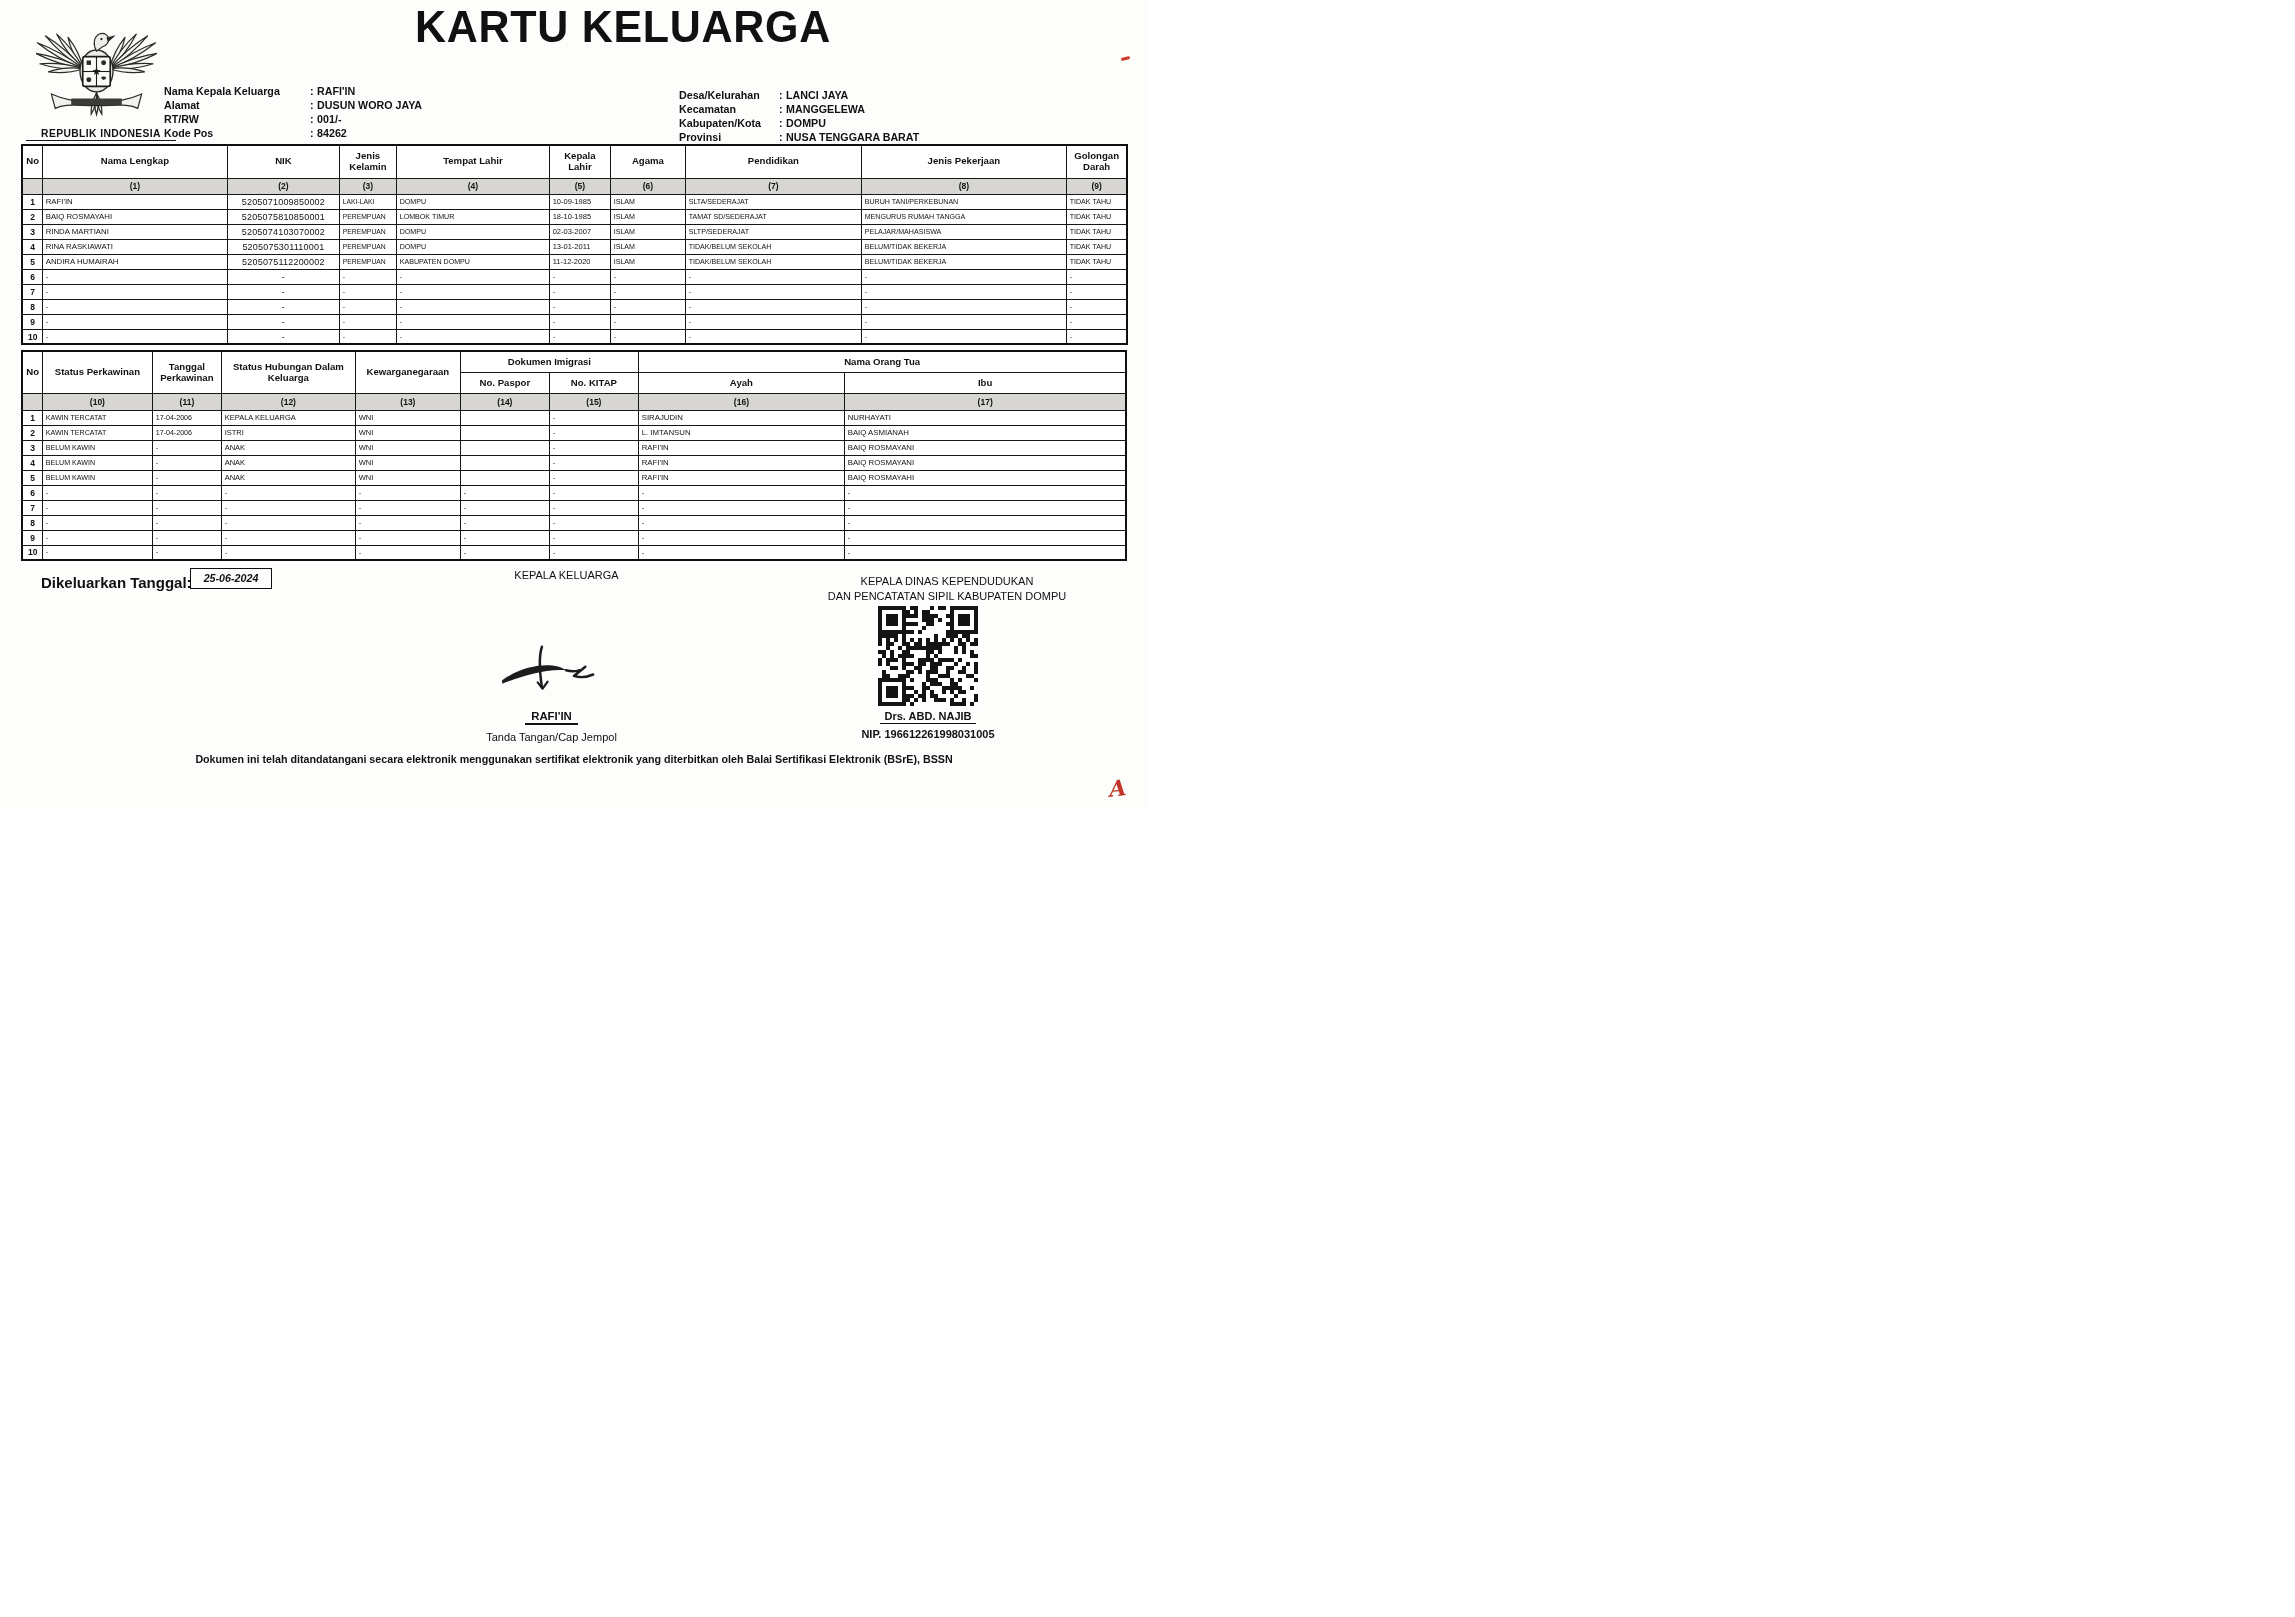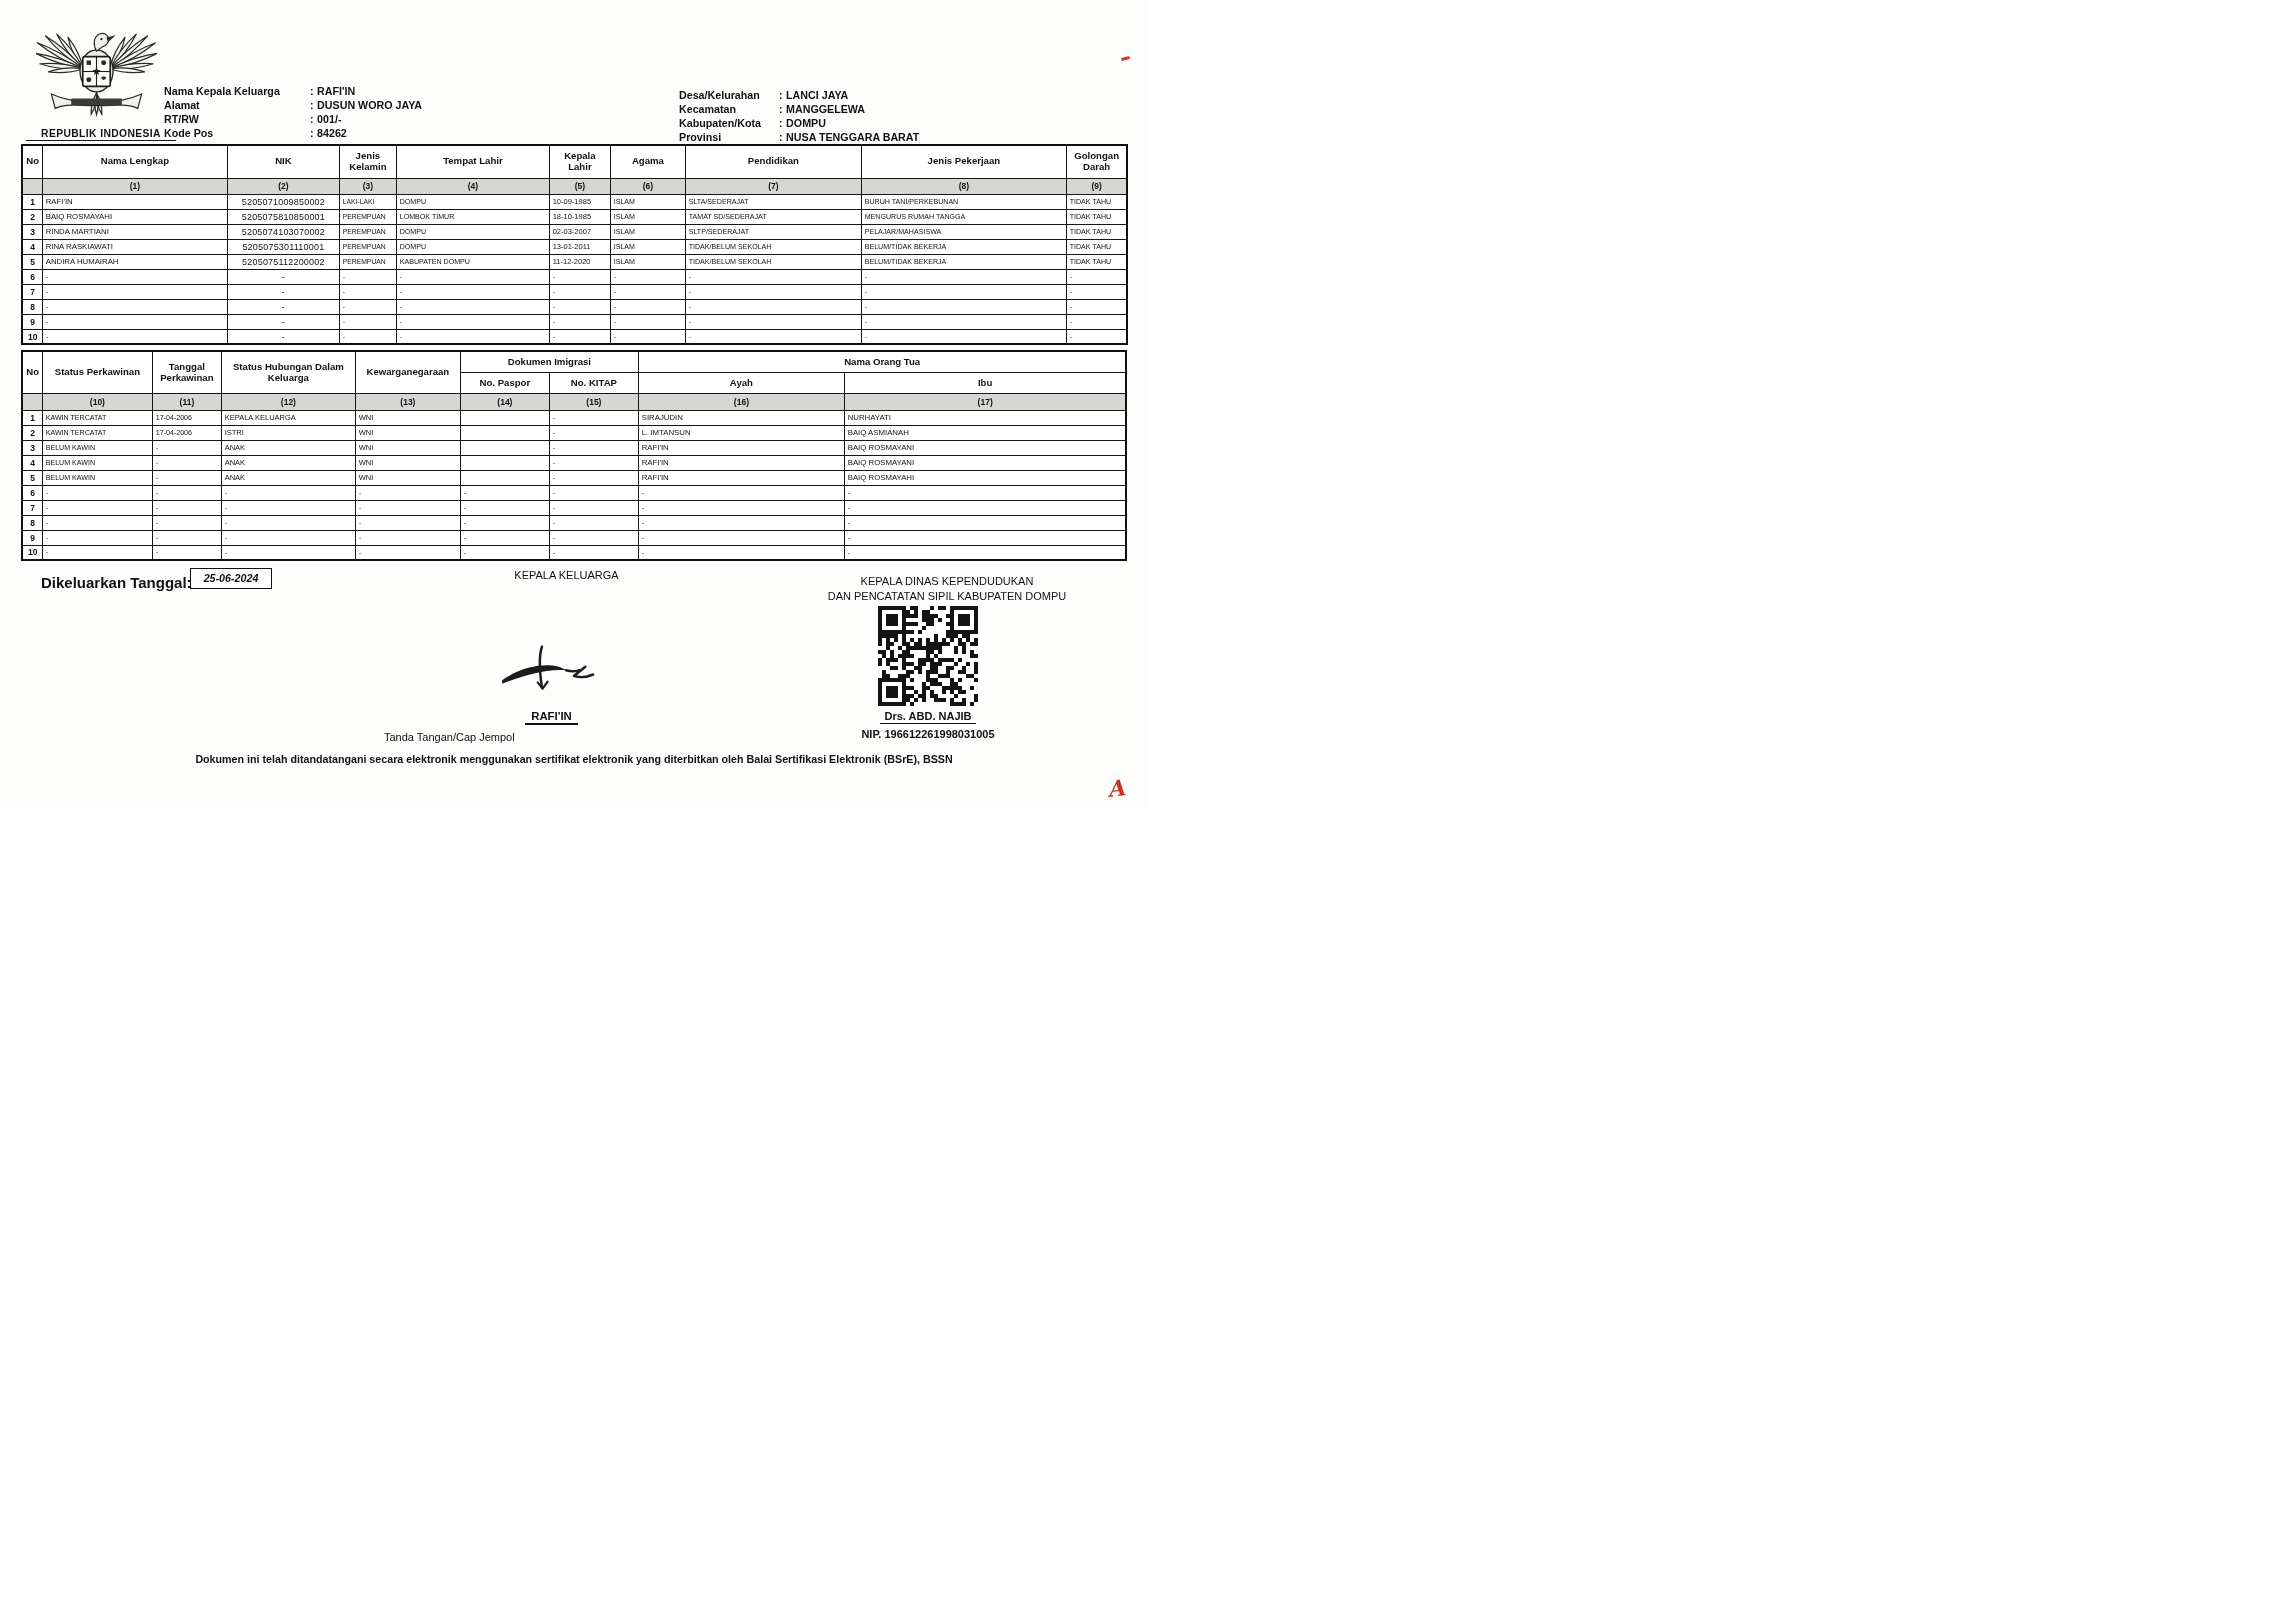--- a/index.html
+++ b/index.html
@@ -50,21 +50,21 @@
 
   
   .issued-label{position:absolute;left:41px;top:574px;font-size:15px;font-weight:bold;}
   .issued-box{position:absolute;left:190px;top:568px;width:80px;height:18.5px;border:1.8px solid #101010;
         text-align:center;line-height:18.5px;font-size:10.7px;font-weight:bold;font-style:italic;}
   .kk-title{position:absolute;left:399px;top:569px;width:335px;text-align:center;font-size:11px;}
   .dinas-title{position:absolute;left:753px;top:574px;width:388px;text-align:center;font-size:11px;line-height:15px;}
   .signature{position:absolute;left:495px;top:643px;width:128px;height:63px;}
   .sig-name{position:absolute;left:384px;top:710px;width:335px;text-align:center;font-size:11.4px;font-weight:bold;}
   .sig-name span{border-bottom:2.1px solid #111;padding:0 5.7px 0.7px;}
-  .sig-caption{position:absolute;left:384px;top:731px;width:335px;text-align:left;font-size:11px;}
+  .sig-caption{position:absolute;left:384px;top:731px;width:335px;text-align:center;font-size:11px;}
   .qr{position:absolute;left:878px;top:606px;width:100px;height:100px;}
   .dinas-name{position:absolute;left:762px;top:710px;width:332px;text-align:center;font-size:11px;font-weight:600;}
   .dinas-name span{border-bottom:1.8px solid #111;padding:0 4.3px 1.4px;}
   .dinas-nip{position:absolute;left:762px;top:728px;width:332px;text-align:center;font-size:11px;font-weight:600;}
   .disclaimer{position:absolute;left:0;top:753px;width:1148px;text-align:center;font-size:10.7px;font-weight:600;}
 
   
   .red-tick{position:absolute;left:1121px;top:57px;width:9.3px;height:2.8px;background:#d03a2a;transform:rotate(-14deg);border-radius:1.4px;}
   .red-a{position:absolute;left:1109px;top:775px;font-family:"DejaVu Serif",serif;font-style:italic;
         color:#c43326;font-size:22px;transform:rotate(-6deg);font-weight:bold;}
@@ -104,20 +104,21 @@
       <polygon points="110.0,101.0 112.0,106.2 117.6,106.5 113.2,110.1 114.7,115.5 110.0,112.4 105.3,115.5 106.8,110.1 102.4,106.5 108.0,106.2" fill="#1b1b1b"></polygon>
       <rect x="92" y="89" width="8" height="8" fill="#2a2a28"></rect>
       <circle cx="123" cy="93" r="4.5" fill="#2a2a28"></circle>
       <circle cx="96" cy="124" r="4.5" fill="#2a2a28"></circle>
       <path d="M118,120 q5,-4 10,0 q-5,9 -10,0 Z" fill="#2a2a28"></path>
       <path d="M28,150 C52,161 72,164 110,164 C148,164 168,161 192,150 L185,176 C168,167 148,171 110,171 C72,171 52,167 35,176 Z" fill="#f2f1ed" stroke="#2a2a28" stroke-width="2.2"></path>
       <path d="M64,158 L156,158 L156,170 L64,170 Z" fill="#3b3b38"></path>
     </svg>
   <div class="emblem-caption">REPUBLIK INDONESIA</div>
 
+  <div class="doc-title">KARTU KELUARGA</div>
 
   <div class="info info-left">
     <div class="info-row"><span class="lbl">Nama Kepala Keluarga</span><span class="colon">:</span><span>RAFI'IN</span></div>
     <div class="info-row"><span class="lbl">Alamat</span><span class="colon">:</span><span>DUSUN WORO JAYA</span></div>
     <div class="info-row"><span class="lbl">RT/RW</span><span class="colon">:</span><span>001/-</span></div>
     <div class="info-row"><span class="lbl">Kode Pos</span><span class="colon">:</span><span>84262</span></div>
   </div>
   <div class="info info-right">
     <div class="info-row"><span class="lbl">Desa/Kelurahan</span><span class="colon">:</span><span>LANCI JAYA</span></div>
     <div class="info-row"><span class="lbl">Kecamatan</span><span class="colon">:</span><span>MANGGELEWA</span></div>

